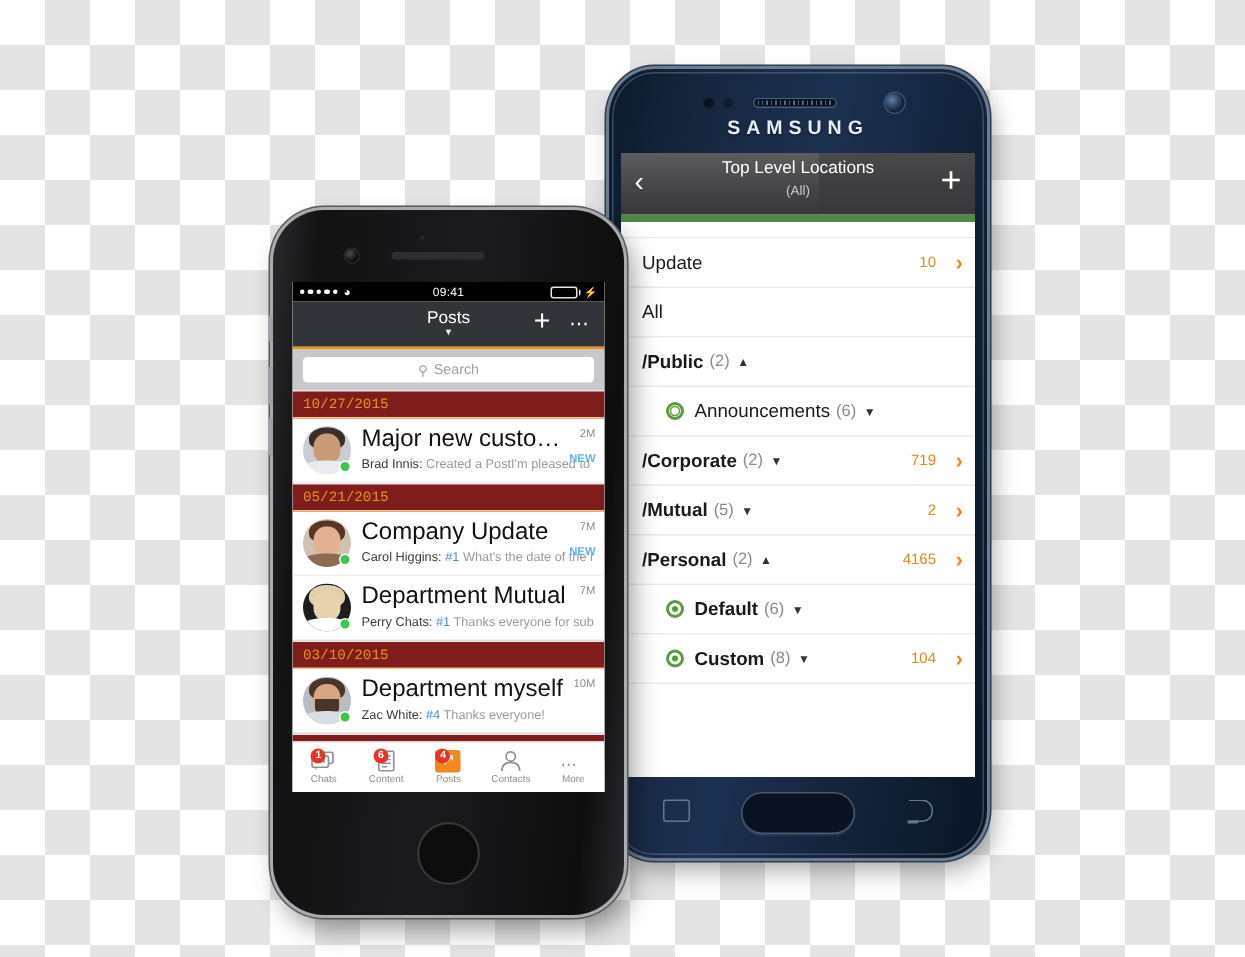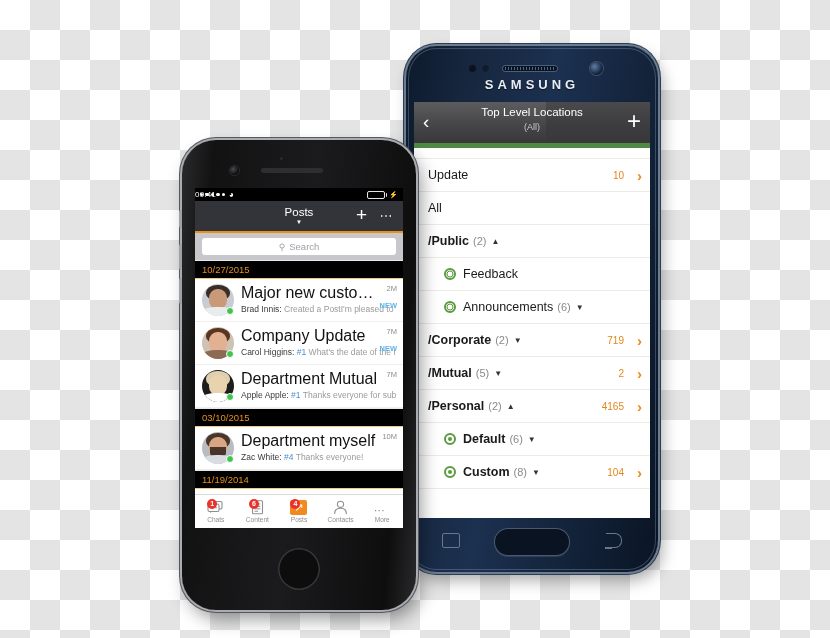--- a/index.html
+++ b/index.html
@@ -86,40 +86,40 @@
   .ip-screen{position:absolute;left:13px;top:48px;width:208px;height:340px;background:#fff;overflow:hidden;}
   .ip-home{position:absolute;bottom:20px;left:50%;transform:translateX(-50%);
      width:42px;height:42px;border-radius:50%;background:#0d0d0e;box-shadow:inset 0 0 0 1.5px #38383b;}
   .ip-sidebtn{position:absolute;left:-3px;width:3px;border-radius:2px 0 0 2px;background:#9ea2a7;}
 
   
   .ip-status{height:13px;background:#000;display:flex;align-items:center;padding:0 5px;color:#fff;font-size:8px;position:relative;}
   .ip-dots{display:flex;gap:2px;align-items:center;}
   .ip-dots i{width:3.4px;height:3.4px;border-radius:50%;background:#fff;display:block;}
   .ip-wifi{margin-left:4px;font-size:8px;line-height:1;}
-  .ip-time{position:absolute;left:0;right:0;font-size:8px;letter-spacing:.2px;}
+  .ip-time{position:absolute;left:0;right:0;text-align:center;font-size:8px;letter-spacing:.2px;}
   .ip-batt{margin-left:auto;display:flex;align-items:center;gap:1px;}
   .ip-batt .shell{width:18px;height:8px;border:1px solid #e6e6e6;border-radius:2px;padding:1px;box-sizing:border-box;}
   .ip-batt .fill{height:100%;background:#4cd964;border-radius:1px;}
   .ip-batt .tip{width:1.5px;height:4px;background:#e6e6e6;border-radius:0 1px 1px 0;}
   .ip-batt .bolt{font-size:7px;margin-left:1px;}
 
   .ip-nav{height:30px;background:#33343a;position:relative;}
   .ip-nav-title{position:absolute;left:0;right:0;top:5px;text-align:center;color:#fff;font-size:11.5px;}
   .ip-nav-caret{position:absolute;left:0;right:0;top:18px;text-align:center;color:#fff;font-size:6px;line-height:6px;}
   .ip-nav-plus{position:absolute;right:36px;top:4px;color:#fff;font-size:19px;line-height:20px;font-weight:300;cursor:pointer;}
   .ip-nav-more{position:absolute;right:9px;top:9px;color:#fff;font-size:13px;letter-spacing:1.5px;line-height:11px;cursor:pointer;}
   .ip-accent{height:2px;background:#e8921c;}
   .ip-searchbar{background:#c7c7cc;padding:5px 7px;}
   .ip-search{height:17px;background:#fff;border-radius:3px;display:flex;align-items:center;justify-content:center;gap:4px;color:#a0a0a5;font-size:9.5px;}
   .ip-search .mag{font-size:9px;}
 
   .ip-feed{background:#fff;}
-  .ip-date{background:#000000;border-top:1px solid #e8e8e8;border-bottom:1px solid #f0c889;
-     color:#e8921c;font-size:9.5px;padding:3px 7px 3px 7px;}
+  .ip-date{background:#7f1d1d;border-top:1px solid #e8e8e8;border-bottom:1px solid #f0c889;
+     color:#e8921c;font-size:9.5px;padding:3px 7px 3px 7px;font-family:Liberation Mono, monospace;}
   .ip-post{display:flex;padding:5px 7px 5px 7px;border-bottom:1px solid #efefef;gap:7px;position:relative;}
   .ip-av{position:relative;width:32px;height:32px;flex:0 0 auto;}
   .ip-av .circ{width:32px;height:32px;border-radius:50%;overflow:hidden;position:relative;}
   .ip-av .online{position:absolute;right:0px;bottom:1px;width:8px;height:8px;border-radius:50%;background:#3fc44d;border:1.5px solid #fff;box-sizing:border-box;}
   .ip-body{flex:1;min-width:0;}
   .ip-ttl{font-size:16px;color:#111;white-space:nowrap;overflow:hidden;text-overflow:ellipsis;padding-right:18px;}
   .ip-snip{font-size:8.5px;color:#9a9a9a;line-height:1.32;margin-top:2px;white-space:nowrap;overflow:hidden;}
   .ip-snip .who{color:#3a3a3a;}
   .ip-snip .hash{color:#4a90d9;}
   .ip-age{position:absolute;right:6px;top:5px;font-size:7.5px;color:#8c8c8c;}
@@ -176,26 +176,20 @@
           </div>
           <div class="sam-row">
             <span class="lbl">All</span>
             <span class="num"></span>
             <span class="chev empty">›</span>
           </div>
           <div class="sam-row">
             <span class="lbl b">/Public</span>
             <span class="cnt">(2)</span>
             <span class="tri">▲</span>
-            <span class="num"></span>
-            <span class="chev empty">›</span>
-          </div>
-          <div class="sam-row indent sub">
-            <span class="ring hollow"></span>
-            <span class="lbl">Feedback</span>
             <span class="num"></span>
             <span class="chev empty">›</span>
           </div>
           <div class="sam-row indent sub">
             <span class="ring hollow"></span>
             <span class="lbl">Announcements</span>
             <span class="cnt">(6)</span>
             <span class="tri">▼</span>
             <span class="num"></span>
             <span class="chev empty">›</span>
@@ -304,20 +298,21 @@
               </div>
               <div class="online"></div>
             </div>
             <div class="ip-body">
               <div class="ip-ttl">Major new customer: The Galax...</div>
               <div class="ip-snip"><span class="who">Brad Innis:</span> <span>Created a Post</span><span>I'm pleased to announce that we...</span></div>
             </div>
             <div class="ip-age">2M</div>
             <div class="ip-new">NEW</div>
           </div>
+          <div class="ip-date">05/21/2015</div>
           <div class="ip-post">
             <div class="ip-av">
               <div class="circ">
                 <div class="face">
                   <div class="bg" style="background:#cfc2b4"></div>
                   <div class="hair" style="background:#5a3522"></div>
                   <div class="skin" style="background:#e2b191"></div>
                   <div class="shirt" style="background:#8d6a52"></div>
                 </div>
               </div>
@@ -337,21 +332,21 @@
                   <div class="bg" style="background:#1d1d1d"></div>
                   <div class="hair" style="background:#dfcfae"></div>
                   <div class="skin" style="background:#e8d3ae"></div>
                   <div class="shirt" style="background:#ffffff"></div>
                 </div>
               </div>
               <div class="online"></div>
             </div>
             <div class="ip-body">
               <div class="ip-ttl">Department Mutual</div>
-              <div class="ip-snip"><span class="who">Apple Apple:</span> <span class="hash">#1</span> <span>Thanks everyone for submitting your budgets on ti...</span></div>
+              <div class="ip-snip"><span class="who">Perry Chats:</span> <span class="hash">#1</span> <span>Thanks everyone for submitting your budgets on ti...</span></div>
             </div>
             <div class="ip-age">7M</div>
           </div>
           <div class="ip-date">03/10/2015</div>
           <div class="ip-post">
             <div class="ip-av">
               <div class="circ">
                 <div class="face">
                   <div class="bg" style="background:#b9bcc1"></div>
                   <div class="hair" style="background:#4a352a"></div>

